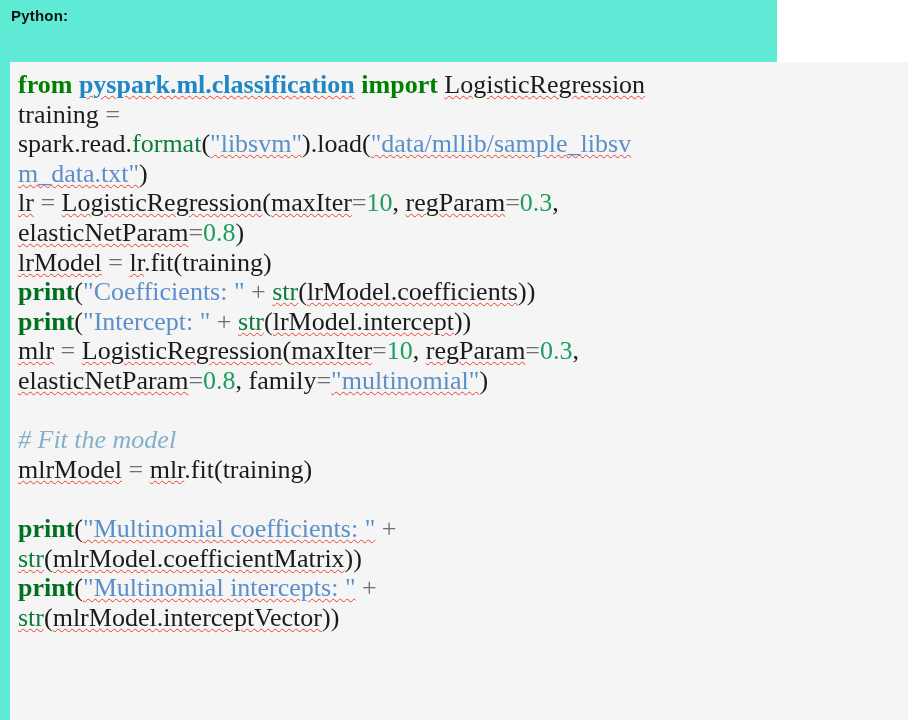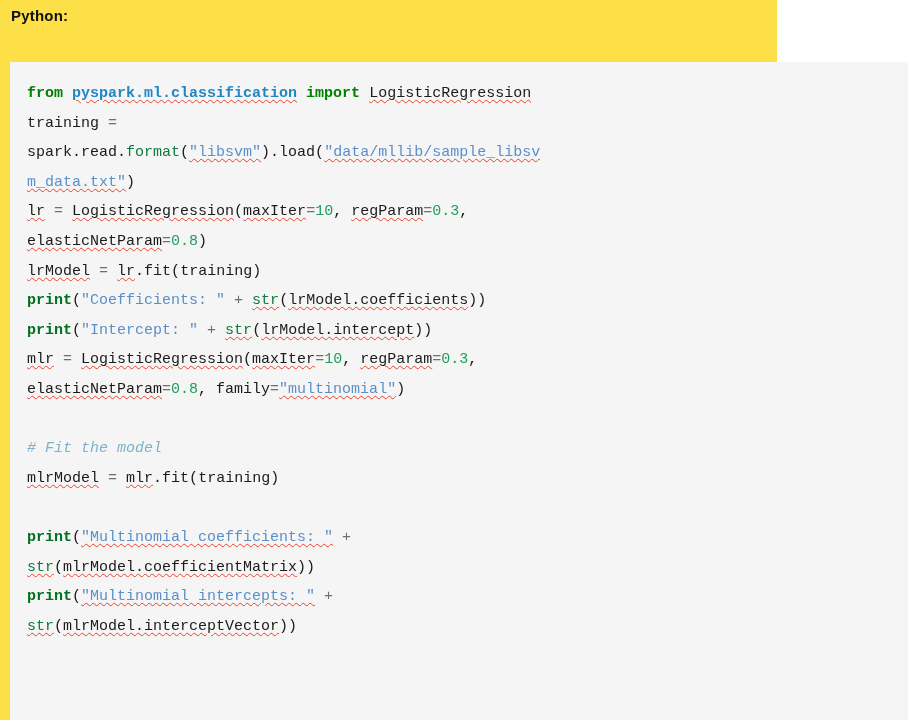--- a/index.html
+++ b/index.html
@@ -13,21 +13,21 @@
     height: 720px;
     overflow: hidden;
     font-family: "Liberation Sans", sans-serif;
     -webkit-font-smoothing: antialiased;
   }
 
   .page {
     position: relative;
     width: 777px;
     height: 720px;
-    background: #fde047;
+    background: #5eead4;
   }
 
   .lang-label {
     position: absolute;
     left: 11px;
     top: 6px;
     font-family: "Liberation Sans", sans-serif;
     font-size: 15px;
     font-weight: bold;
     color: #111111;
@@ -42,26 +42,26 @@
     top: 62px;
     width: 898px;
     height: 658px;
     background: #f5f5f5;
     box-sizing: border-box;
     padding: 6px 0 0 6px;
     overflow: hidden;
   }
 
   .code {
-    font-family: Liberation Mono, monospace;
-    font-size: 15px;
+    font-family: Liberation Serif, serif;
+    font-size: 26px;
     line-height: 29.6px;
     color: #1b1b1b;
     white-space: pre;
-    margin: 11px;
+    margin: 2px;
     letter-spacing: 0px;
   }
 
   .code-line {
     height: 29.6px;
     white-space: pre;
     min-height: 29.6px;
   }
 
   

